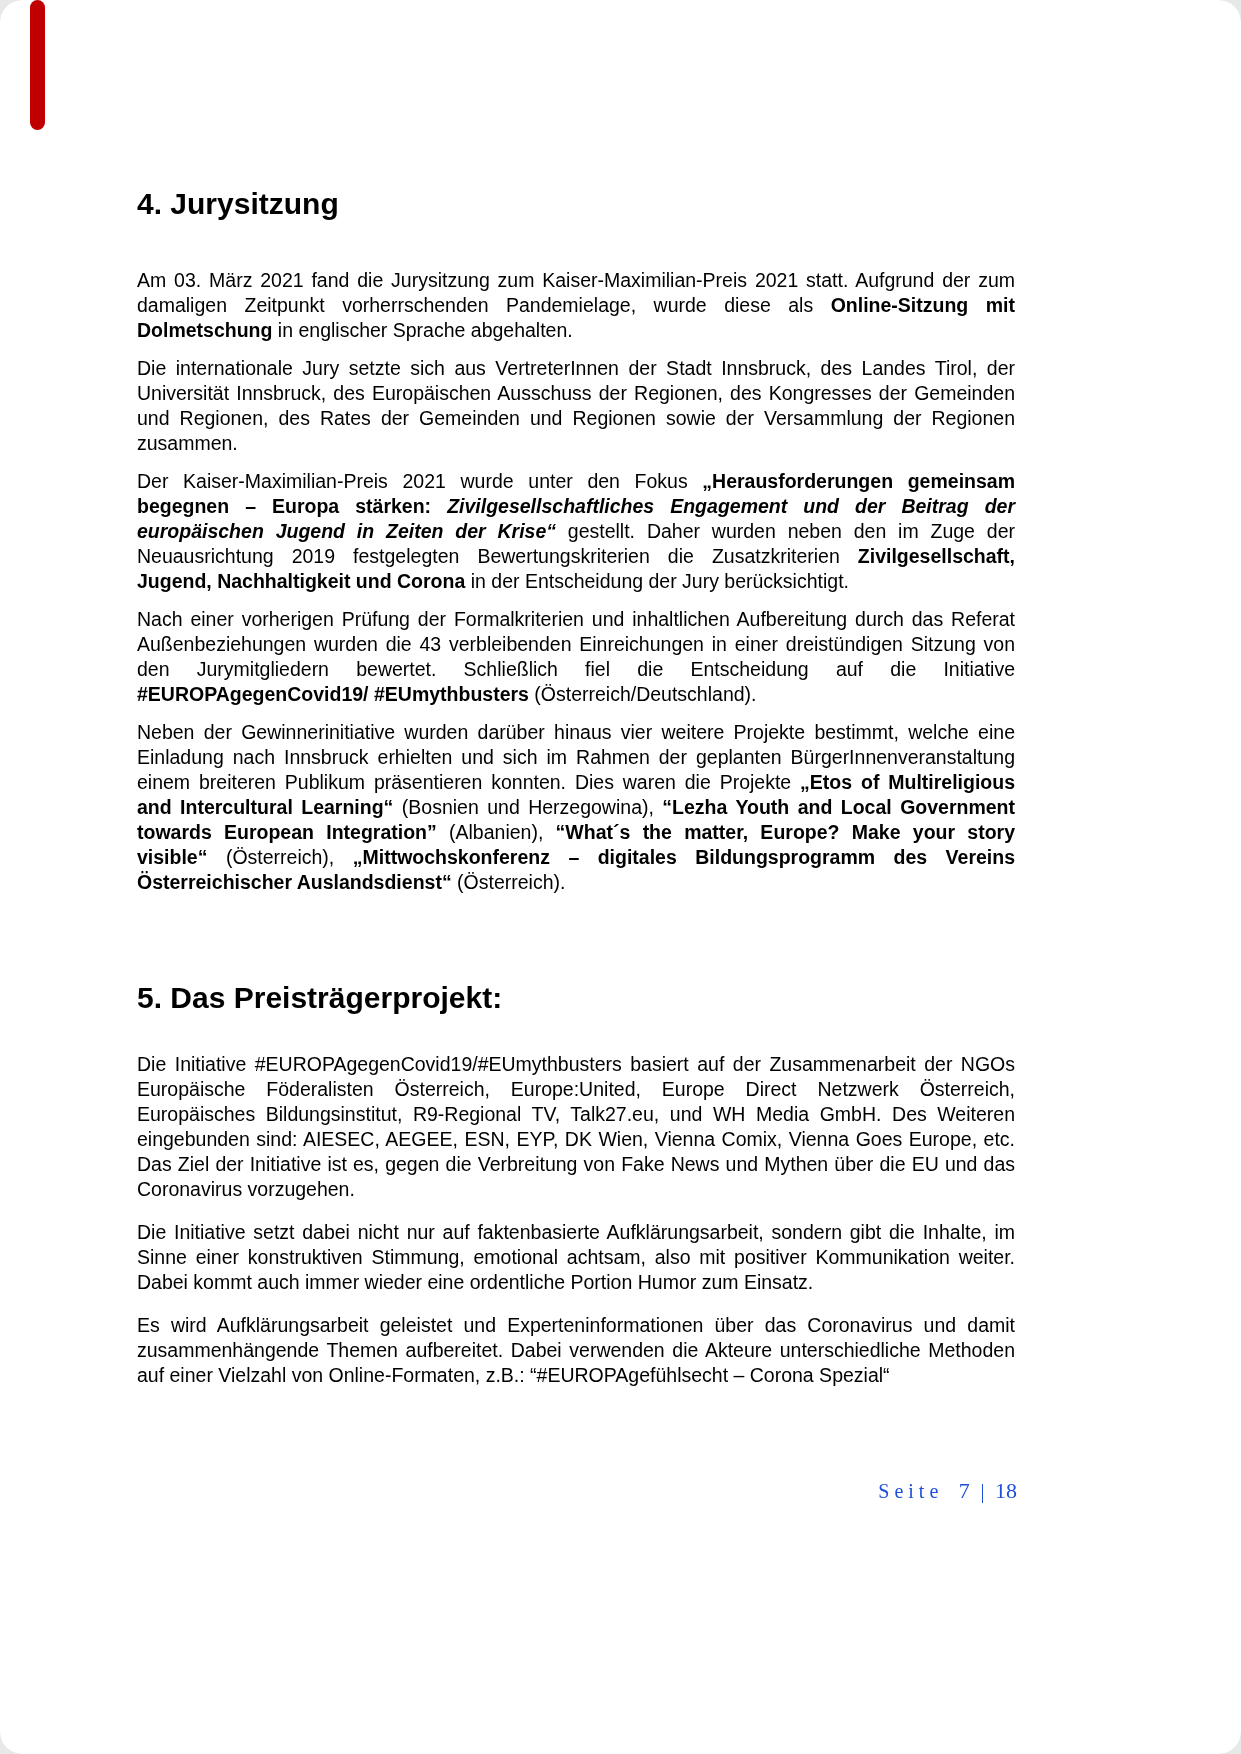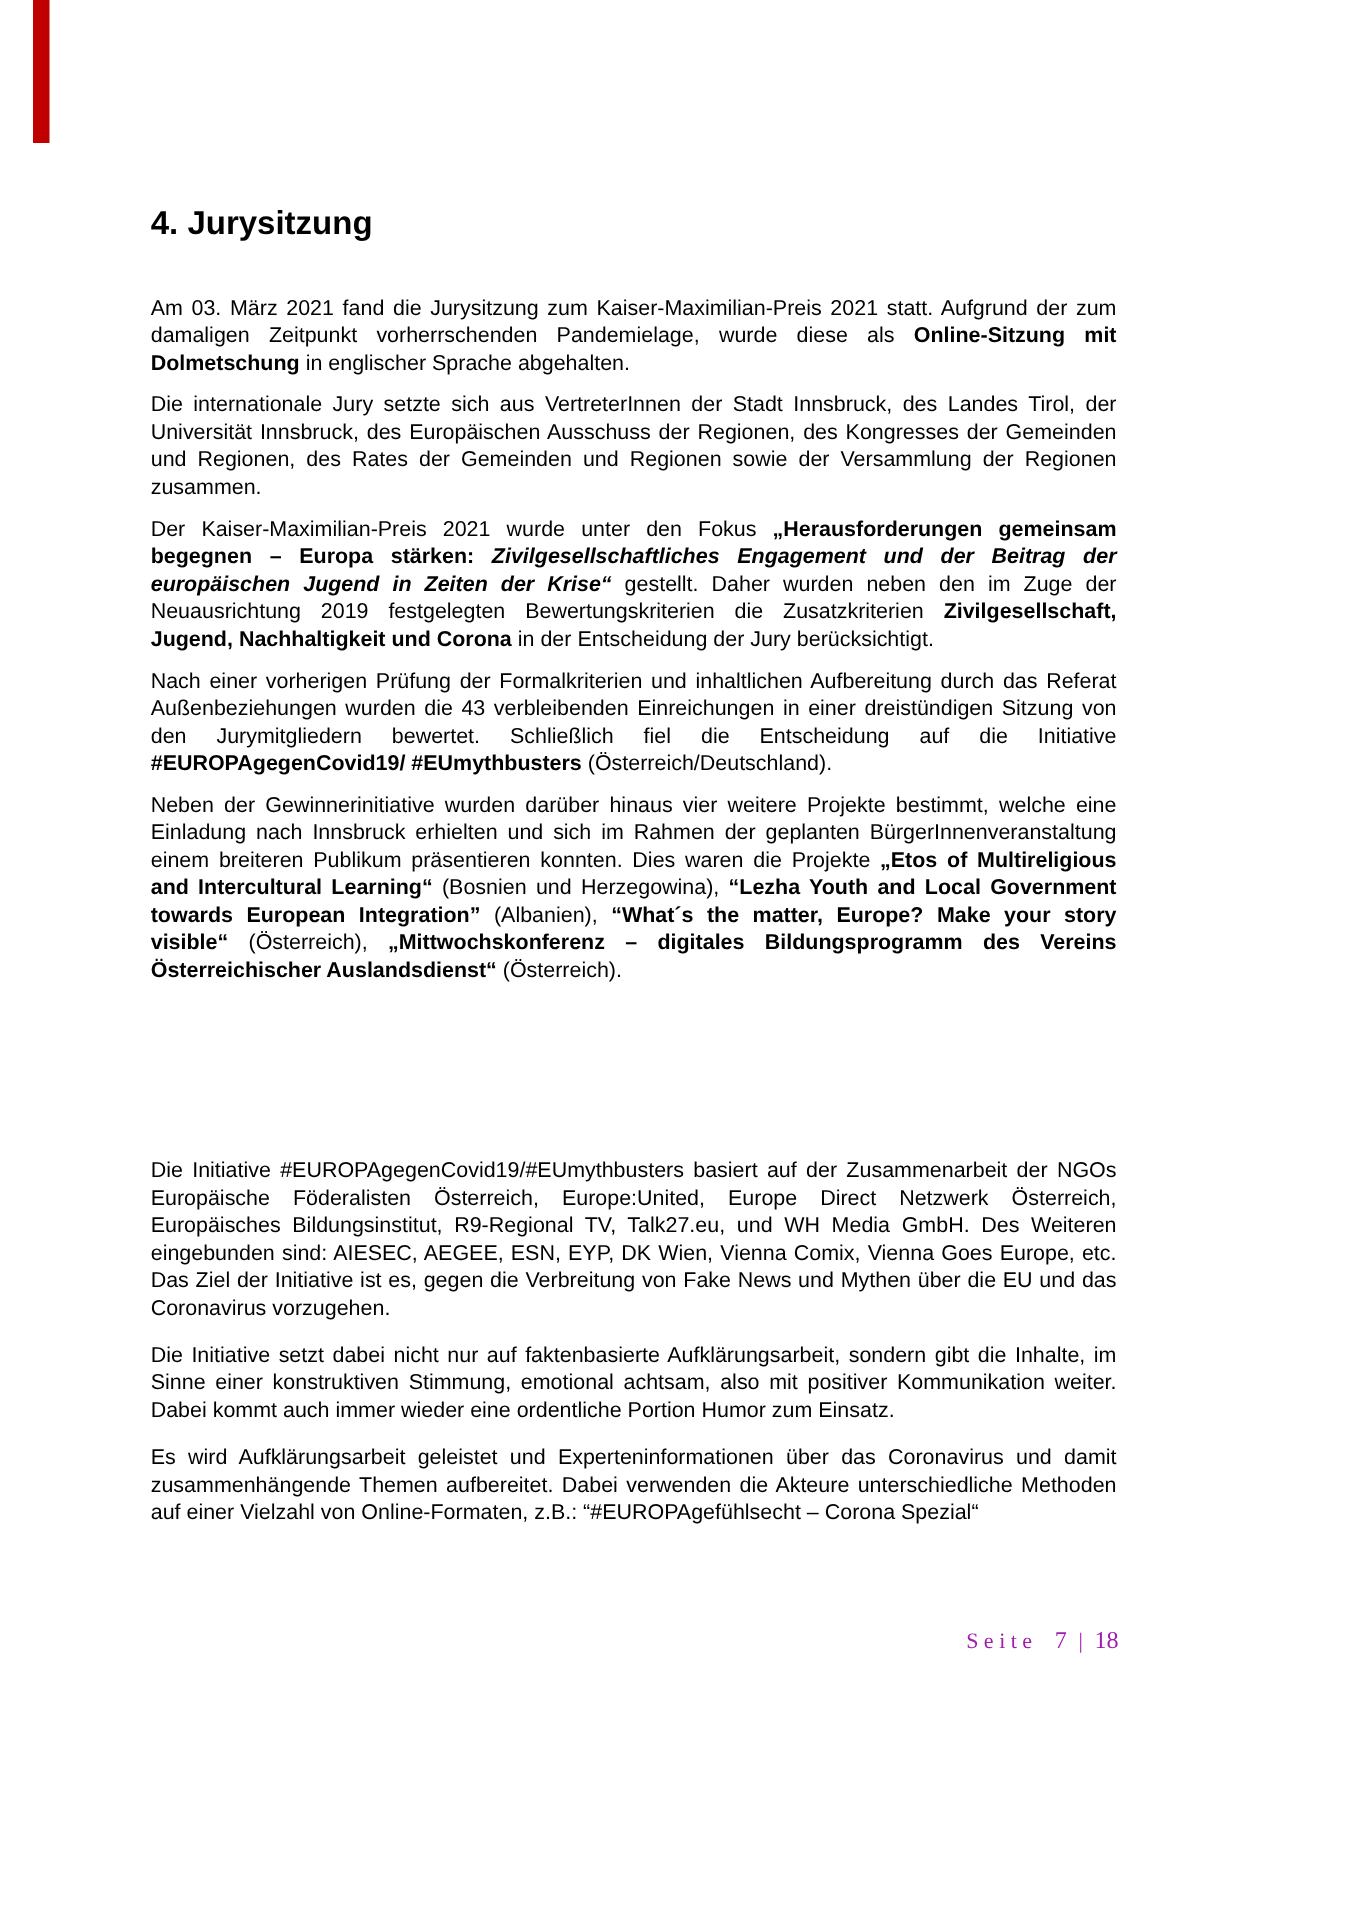--- a/index.html
+++ b/index.html
@@ -1,15 +1,15 @@
 <!DOCTYPE html>
 <html><head>
 <meta charset="utf-8">
 <style>
-  * { margin: 0; padding: 0; box-sizing: border-box; }
+  * { margin: 0; padding: 0; box-sizing: border-box; border-radius: 22px; }
   html, body { background: #e8e8e8; }
   body { font-family: "Liberation Sans", sans-serif; color: #000; }
 
   .page {
     position: relative;
     width: 1241px;
     height: 1754px;
     background: #ffffff;
     overflow: hidden;
     margin: 0 auto;
@@ -57,21 +57,21 @@
   .b { font-weight: 700; }
   .i { font-style: italic; }
 
   .page-footer {
     position: absolute;
     top: 1478px;
     left: 137px;
     width: 880px;
     text-align: right;
     font-size: 20px;
-    color: #a21caf;
+    color: #1d4ed8;
   }
   .footer-label {
     font-family: "Liberation Serif", serif;
     letter-spacing: 5px;
     margin-right: 10px;
   }
   .footer-num {
     font-family: "Liberation Serif", serif;
     font-size: 22px;
   }
@@ -87,21 +87,21 @@
 
   <div class="accent-bar" style="background: rgb(192, 0, 0);"></div>
 
   <div class="doc-content">
       <h1 class="blk-h1"><span>4. Jurysitzung</span></h1>
       <p class="blk-p"><span>Am 03. März 2021 fand die Jurysitzung zum Kaiser-Maximilian-Preis 2021 statt. Aufgrund der zum damaligen Zeitpunkt vorherrschenden Pandemielage, wurde diese als </span><span class="b">Online-Sitzung mit Dolmetschung</span><span> in englischer Sprache abgehalten.</span></p>
       <p class="blk-p"><span>Die internationale Jury setzte sich aus VertreterInnen der Stadt Innsbruck, des Landes Tirol, der Universität Innsbruck, des Europäischen Ausschuss der Regionen, des Kongresses der Gemeinden und Regionen, des Rates der Gemeinden und Regionen sowie der Versammlung der Regionen zusammen.</span></p>
       <p class="blk-p"><span>Der Kaiser-Maximilian-Preis 2021 wurde unter den Fokus </span><span class="b">„Herausforderungen gemeinsam begegnen – Europa stärken: </span><span class="b i">Zivilgesellschaftliches Engagement und der Beitrag der europäischen Jugend in Zeiten der Krise“</span><span> gestellt. Daher wurden neben den im Zuge der Neuausrichtung 2019 festgelegten Bewertungskriterien die Zusatzkriterien </span><span class="b">Zivilgesellschaft, Jugend, Nachhaltigkeit und Corona</span><span> in der Entscheidung der Jury berücksichtigt.</span></p>
       <p class="blk-p"><span>Nach einer vorherigen Prüfung der Formalkriterien und inhaltlichen Aufbereitung durch das Referat Außenbeziehungen wurden die 43 verbleibenden Einreichungen in einer dreistündigen Sitzung von den Jurymitgliedern bewertet. Schließlich fiel die Entscheidung auf die Initiative </span><span class="b">#EUROPAgegenCovid19/ #EUmythbusters</span><span> (Österreich/Deutschland).</span></p>
       <p class="blk-p"><span>Neben der Gewinnerinitiative wurden darüber hinaus vier weitere Projekte bestimmt, welche eine Einladung nach Innsbruck erhielten und sich im Rahmen der geplanten BürgerInnenveranstaltung einem breiteren Publikum präsentieren konnten. Dies waren die Projekte </span><span class="b">„Etos of Multireligious and Intercultural Learning“</span><span> (Bosnien und Herzegowina), </span><span class="b">“Lezha Youth and Local Government towards European Integration”</span><span> (Albanien), </span><span class="b">“What´s the matter, Europe? Make your story visible“</span><span> (Österreich), </span><span class="b">„Mittwochskonferenz – digitales Bildungsprogramm des Vereins Österreichischer Auslandsdienst“</span><span> (Österreich).</span></p>
-      <h2 class="blk-h2"><br></h2>
+      <h2 class="blk-h2"><span>5. Das Preisträgerprojekt:</span><br></h2>
       <p class="blk-p"><span>Die Initiative #EUROPAgegenCovid19/#EUmythbusters basiert auf der Zusammenarbeit der NGOs Europäische Föderalisten Österreich, Europe:United, Europe Direct Netzwerk Österreich, Europäisches Bildungsinstitut, R9-Regional TV, Talk27.eu, und WH Media GmbH. Des Weiteren eingebunden sind: AIESEC, AEGEE, ESN, EYP, DK Wien, Vienna Comix, Vienna Goes Europe, etc. Das Ziel der Initiative ist es, gegen die Verbreitung von Fake News und Mythen über die EU und das Coronavirus vorzugehen.</span></p>
       <p class="blk-p sb"><span>Die Initiative setzt dabei nicht nur auf faktenbasierte Aufklärungsarbeit, sondern gibt die Inhalte, im Sinne einer konstruktiven Stimmung, emotional achtsam, also mit positiver Kommunikation weiter. Dabei kommt auch immer wieder eine ordentliche Portion Humor zum Einsatz.</span></p>
       <p class="blk-p sb"><span>Es wird Aufklärungsarbeit geleistet und Experteninformationen über das Coronavirus und damit zusammenhängende Themen aufbereitet. Dabei verwenden die Akteure unterschiedliche Methoden auf einer Vielzahl von Online-Formaten, z.B.: “#EUROPAgefühlsecht – Corona Spezial“</span></p>
     </div>
 
   <div class="page-footer">
     <span class="footer-label">Seite</span>
     <span class="footer-num">7</span>
     <span class="footer-sep">|</span>
     <span class="footer-num">18</span>

